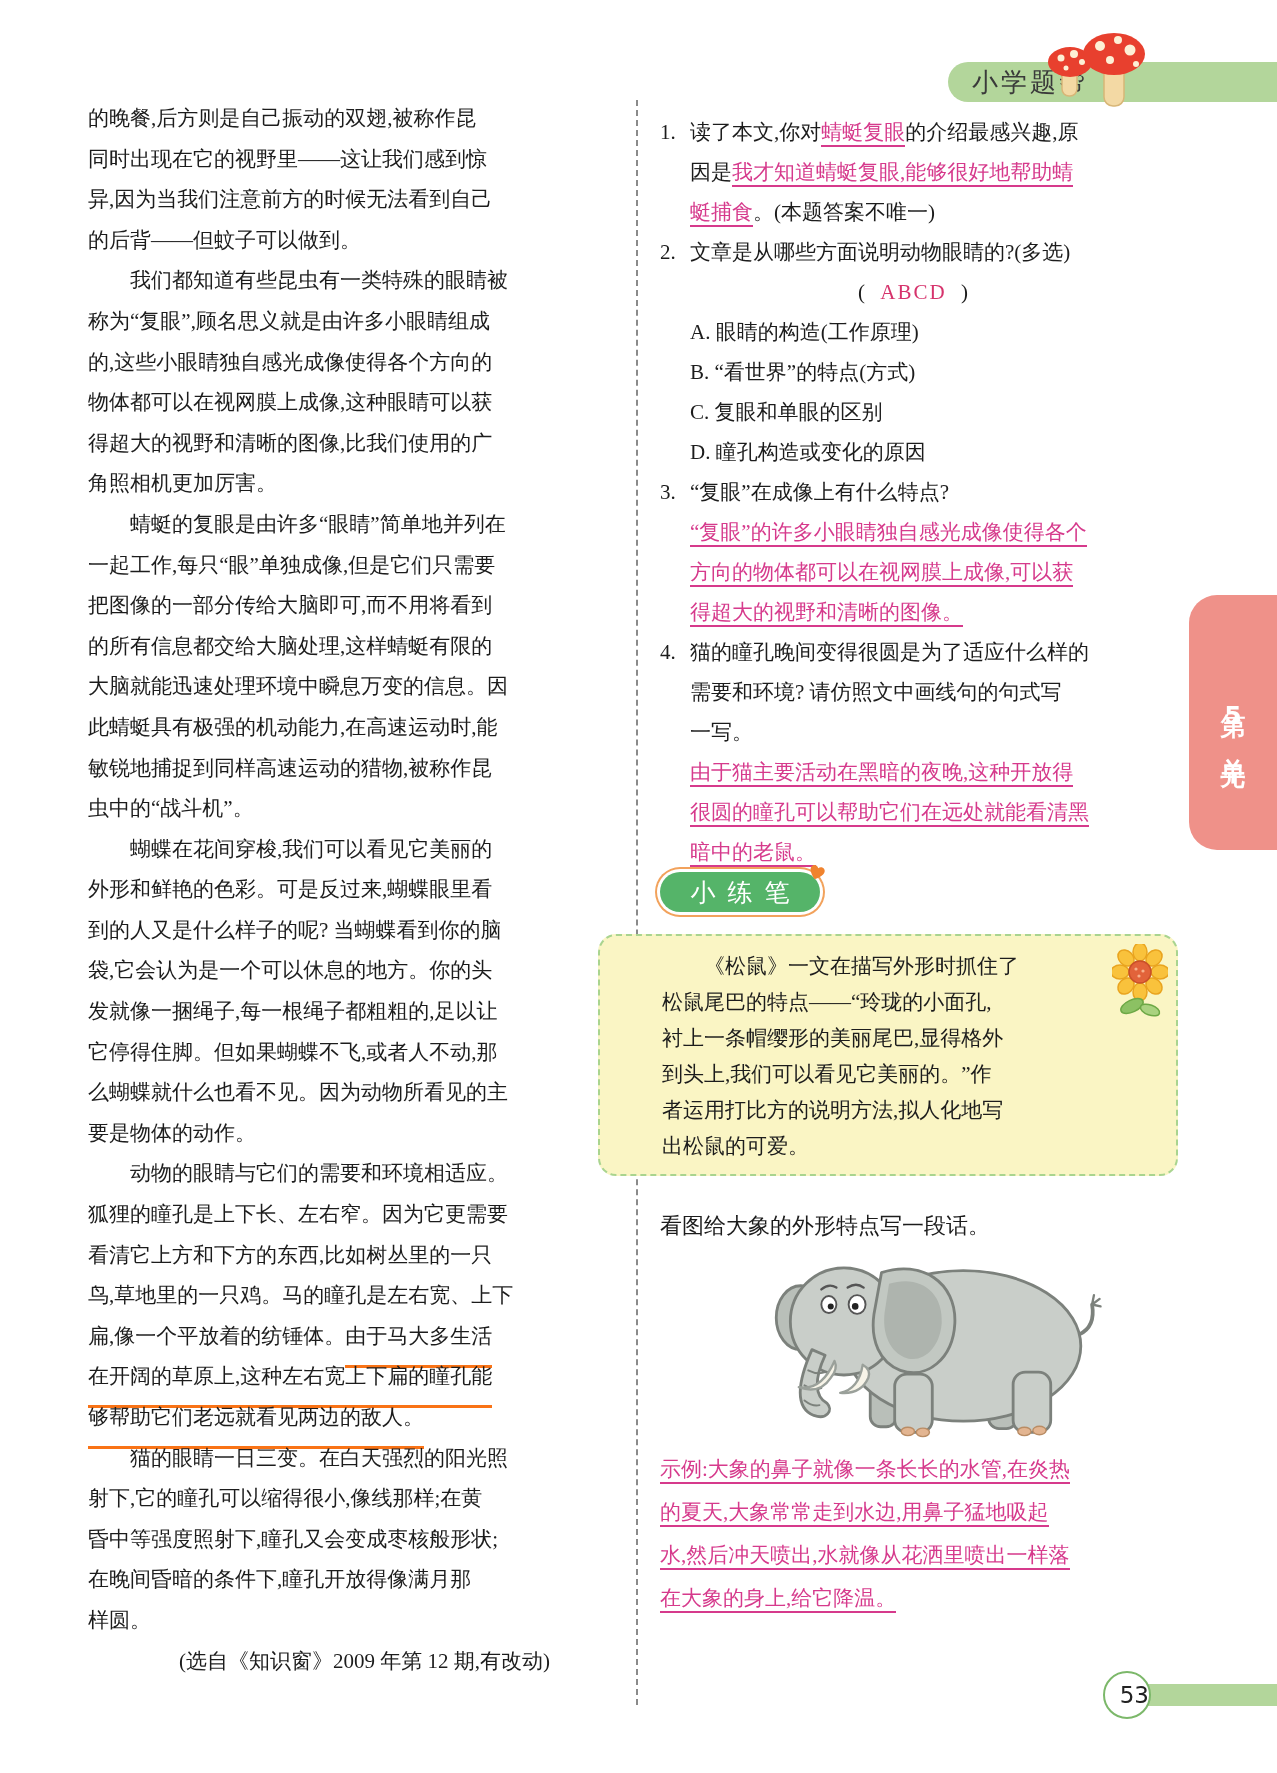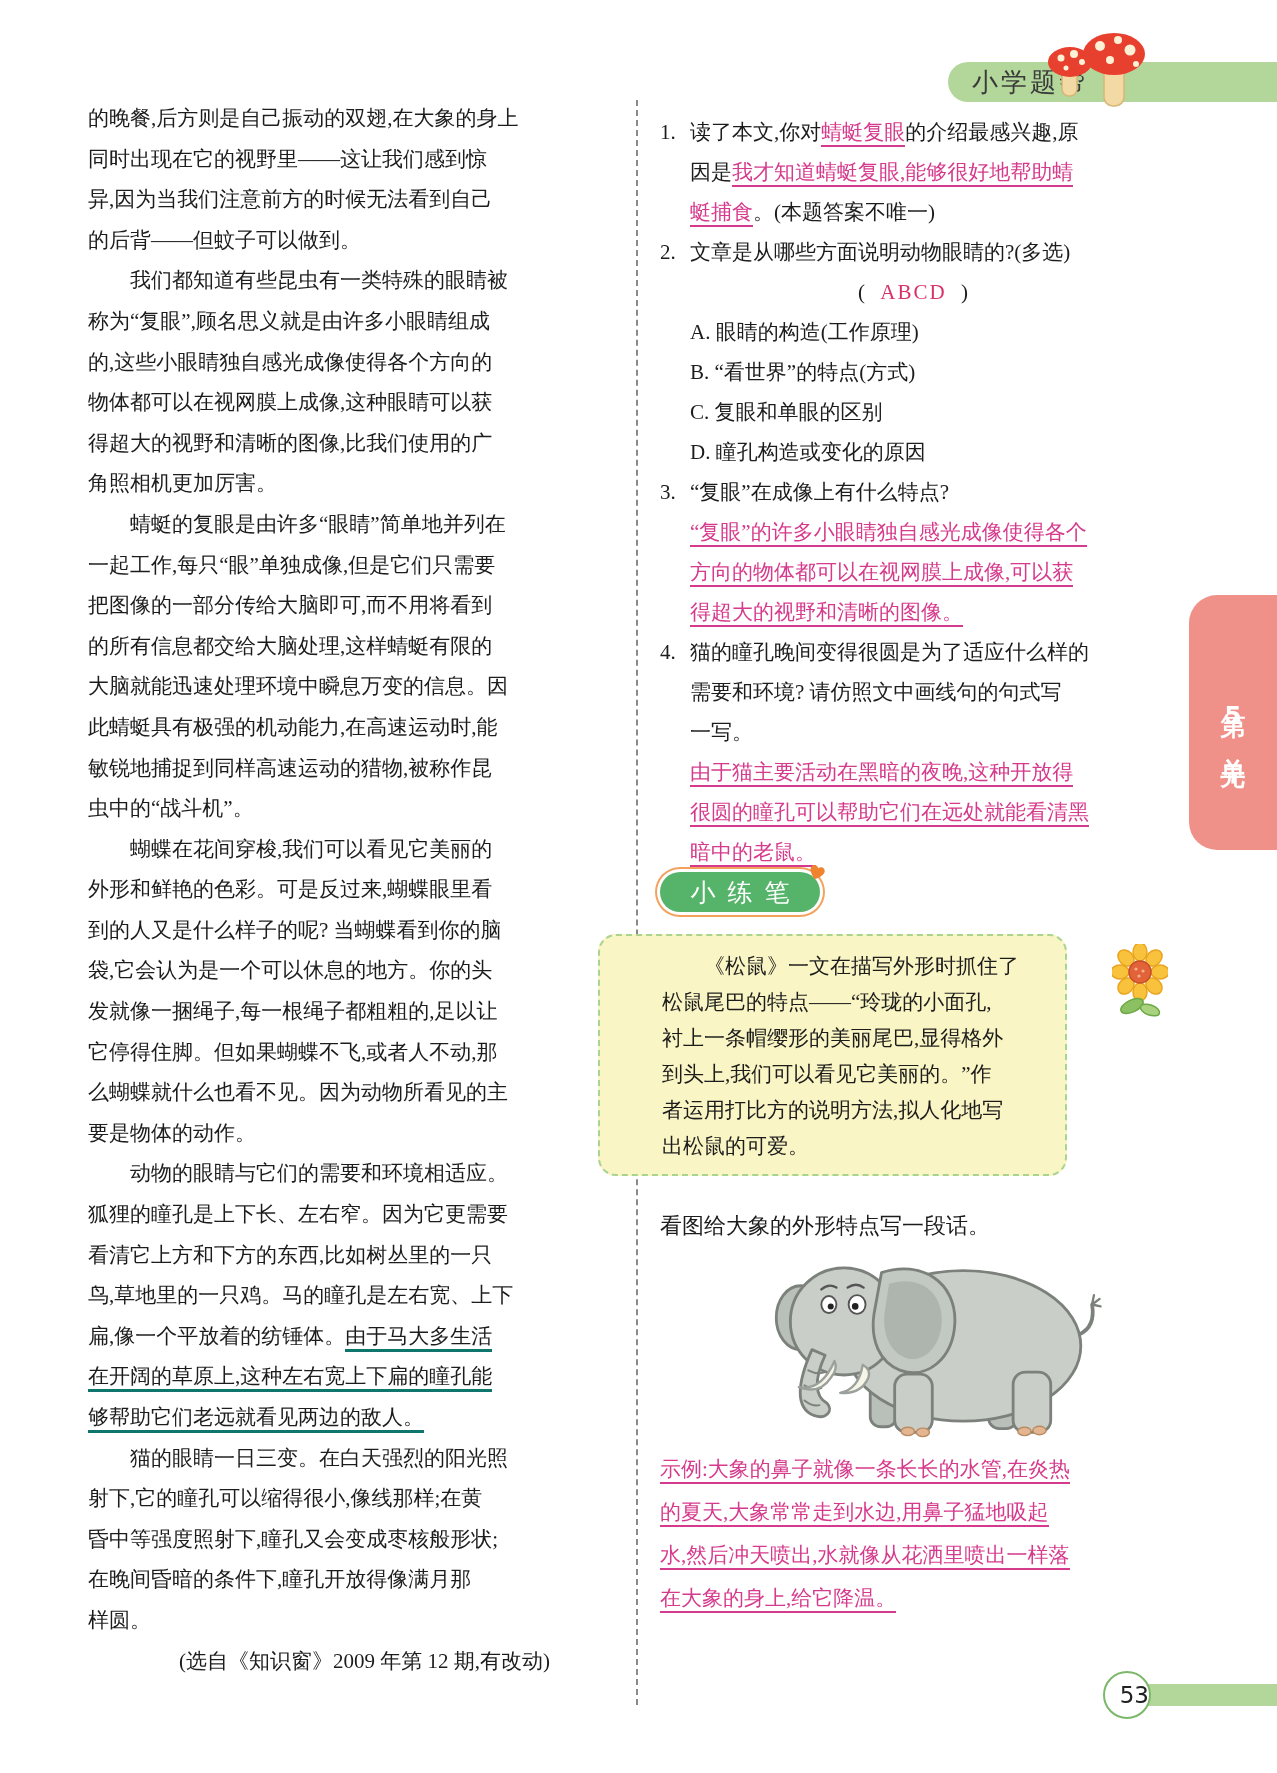--- a/index.html
+++ b/index.html
@@ -23,37 +23,37 @@
   .left-col{position:absolute;left:88px;top:98px;width:468px;font-size:21px;}
   .divider{position:absolute;left:636px;top:100px;height:1605px;width:0;border-left:2px dashed #8a8a8a;}
   .right-col{position:absolute;left:660px;top:112px;width:512px;font-size:21px;}
 
   .tl{line-height:40.6px;height:40.6px;white-space:pre;}
   .right-col .tl{line-height:40px;height:40px;}
   .ind{text-indent:2em;}
   .src{text-align:right;padding-right:6px;}
   .ans{text-align:center;padding-right:34px;letter-spacing:2px;}
   .seg{}
-  .ru{border-bottom:3px solid #0f766e;padding-bottom:1px;}
+  .ru{border-bottom:3px solid #f97316;padding-bottom:17px;}
   .pk{color:#d63a8c;border-bottom:2px solid #d63a8c;padding-bottom:1px;}
   .pkp{color:#d6336c;}
 
   .question{position:relative;padding-left:30px;}
   .qnum{position:absolute;left:0;top:0;line-height:40px;}
 
   
   .practice-badge{position:relative;margin-top:0;width:160px;height:40px;background:#55b469;
                   border-radius:21px;box-shadow:0 0 0 3px #ffffff,0 0 0 5px #f2a25c;
                   display:flex;align-items:center;justify-content:center;}
   .badge-text{color:#fff;font-size:25px;letter-spacing:12px;text-indent:12px;
               font-family:"DejaVu Sans","Liberation Sans",sans-serif;}
   .heart{position:absolute;top:-11px;right:-8px;width:22px;height:22px;transform:rotate(18deg);}
 
   
-  .note-box{margin-top:22px;margin-left:-62px;width:469px;box-sizing:border-box;background:#faf5c4;
+  .note-box{margin-top:22px;margin-left:-62px;width:580px;box-sizing:border-box;background:#faf5c4;
             border:2px dashed #a9d48f;border-radius:18px;padding:12px 26px 10px 62px;position:relative;}
   .bl{line-height:36px;height:36px;white-space:pre;font-size:21px;}
   .flower{position:absolute;left:1112px;top:944px;width:56px;height:74px;z-index:3;}
 
   .task-line{margin-top:30px;line-height:40px;font-size:22px;}
 
   .elephant-wrap{margin-top:4px;}
   .elephant-wrap svg{display:block;margin-left:80px;width:362px;height:188px;}
 
   .samples{margin-top:10px;}
@@ -88,21 +88,21 @@
       <circle cx="64" cy="32" r="4" fill="#fdf0d5"></circle>
     <circle cx="90" cy="36" r="3" fill="#fdf0d5"></circle>
   </svg>
 
   <div class="unit-tab">
     <span>第5单元</span>
   </div>
 
   <div class="left-col">
 
-  <div class="tl"><span><span class="seg">的晚餐,后方则是自己振动的双翅,在大象的身上</span></span></div>
+  <div class="tl"><span><span class="seg">的晚餐,后方则是自己振动的双翅,被称作昆</span></span></div>
       <div class="tl"><span><span class="seg">同时出现在它的视野里——这让我们感到惊</span></span></div>
       <div class="tl"><span><span class="seg">异,因为当我们注意前方的时候无法看到自己</span></span></div>
       <div class="tl"><span><span class="seg">的后背——但蚊子可以做到。</span></span></div>
       <div class="tl ind"><span><span class="seg">我们都知道有些昆虫有一类特殊的眼睛被</span></span></div>
       <div class="tl"><span><span class="seg">称为“复眼”,顾名思义就是由许多小眼睛组成</span></span></div>
       <div class="tl"><span><span class="seg">的,这些小眼睛独自感光成像使得各个方向的</span></span></div>
       <div class="tl"><span><span class="seg">物体都可以在视网膜上成像,这种眼睛可以获</span></span></div>
       <div class="tl"><span><span class="seg">得超大的视野和清晰的图像,比我们使用的广</span></span></div>
       <div class="tl"><span><span class="seg">角照相机更加厉害。</span></span></div>
       <div class="tl ind"><span><span class="seg">蜻蜓的复眼是由许多“眼睛”简单地并列在</span></span></div>

